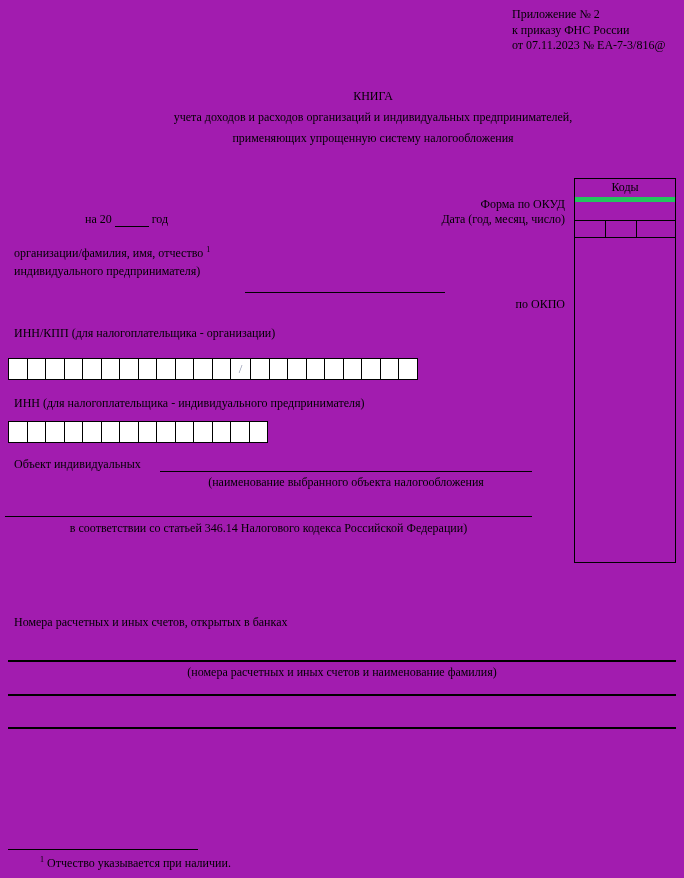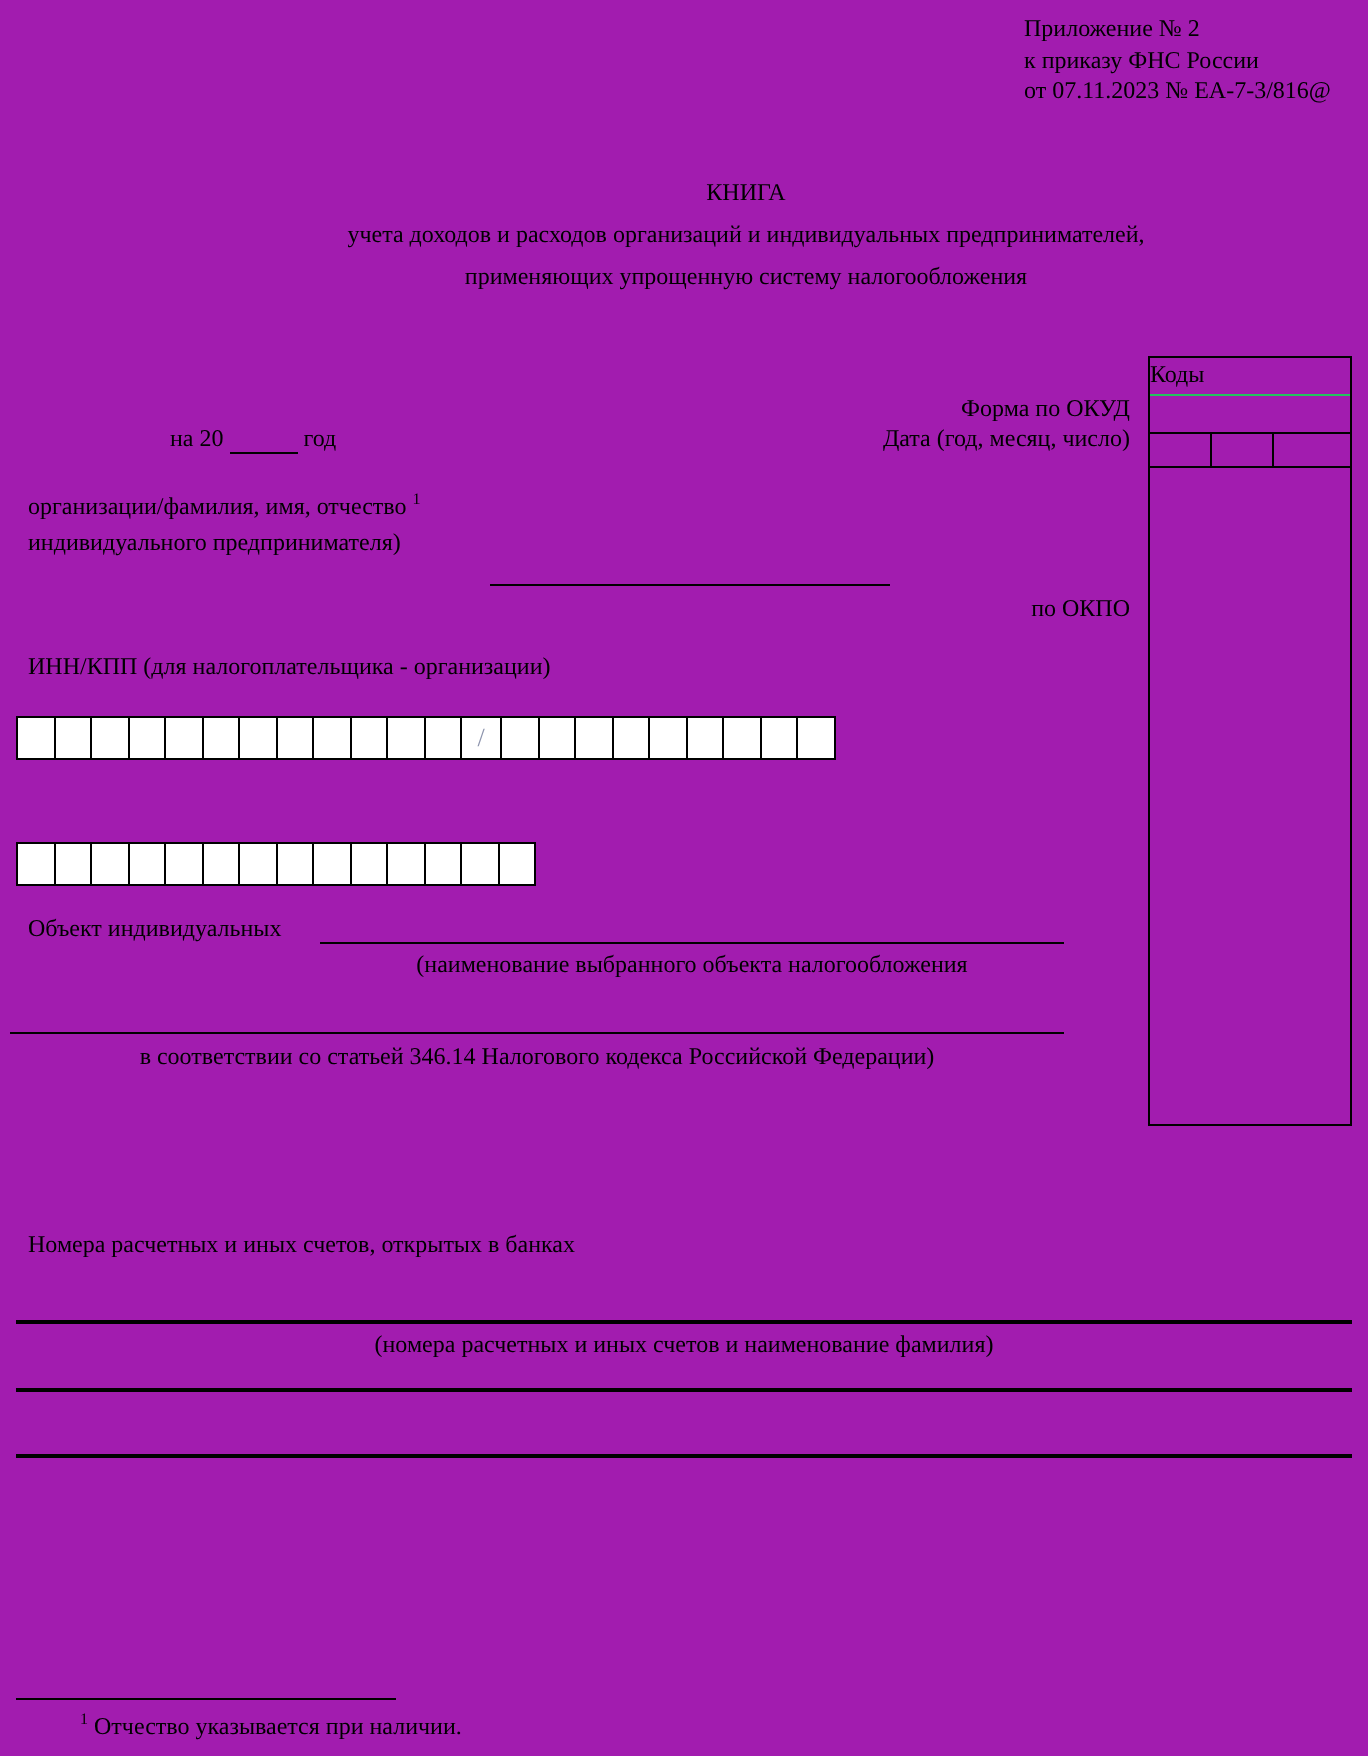--- a/index.html
+++ b/index.html
@@ -13,21 +13,21 @@
     outline: 1px solid #d9d9d9;
     overflow: hidden;
   }
   .abs { position: absolute; }
   .header-note { left: 512px; top: 7px; line-height: 15.5px; white-space: nowrap; }
   .title { left: 0; top: 86px; width: 684px; text-align: center; font-weight: normal; font-size: 12px; line-height: 21px; padding-left: 31px; }
   .r-label { position: absolute; right: 119px; text-align: right; white-space: nowrap; }
 
   
   .kody-box { left: 574px; top: 178px; width: 102px; height: 385px; border: 1.5px solid #000; box-sizing: border-box; }
-  .kody-header { height: 18px; border-bottom: 1px solid #22c55e; text-align: left; line-height: 17px; }
+  .kody-header { height: 18px; border-bottom: 5px solid #22c55e; text-align: center; line-height: 17px; }
   .kody-okud { height: 18px; border-bottom: 1px solid #000; }
   .kody-date { height: 16px; border-bottom: 1px solid #000; display: flex; }
   .kody-date > div { width: 31px; border-right: 1px solid #000; box-sizing: border-box; }
   .kody-date > div.last { flex: 1; border-right: none; }
 
   .year-blank { display: inline-block; width: 34px; border-bottom: 1px solid #000; height: 12px; vertical-align: bottom; margin: 0 3px; }
 
   .taxpayer-label { left: 14px; top: 241px; line-height: 17.5px; }
   sup { font-size: 8px; }
 
@@ -119,20 +119,21 @@
         <div class="cell"></div>
         <div class="cell"></div>
         <div class="cell"></div>
         <div class="cell"></div>
         <div class="cell"></div>
         <div class="cell"></div>
         <div class="cell"></div>
       </div>
   </div>
 
+  <div class="abs" style="left:14px; top:396px">ИНН (для налогоплательщика - индивидуального предпринимателя)</div>
 
   <div class="cells-row" style="left:8px; top:421px">
     <div class="cgroup">
         <div class="cell"></div>
         <div class="cell"></div>
         <div class="cell"></div>
         <div class="cell"></div>
         <div class="cell"></div>
         <div class="cell"></div>
         <div class="cell"></div>

